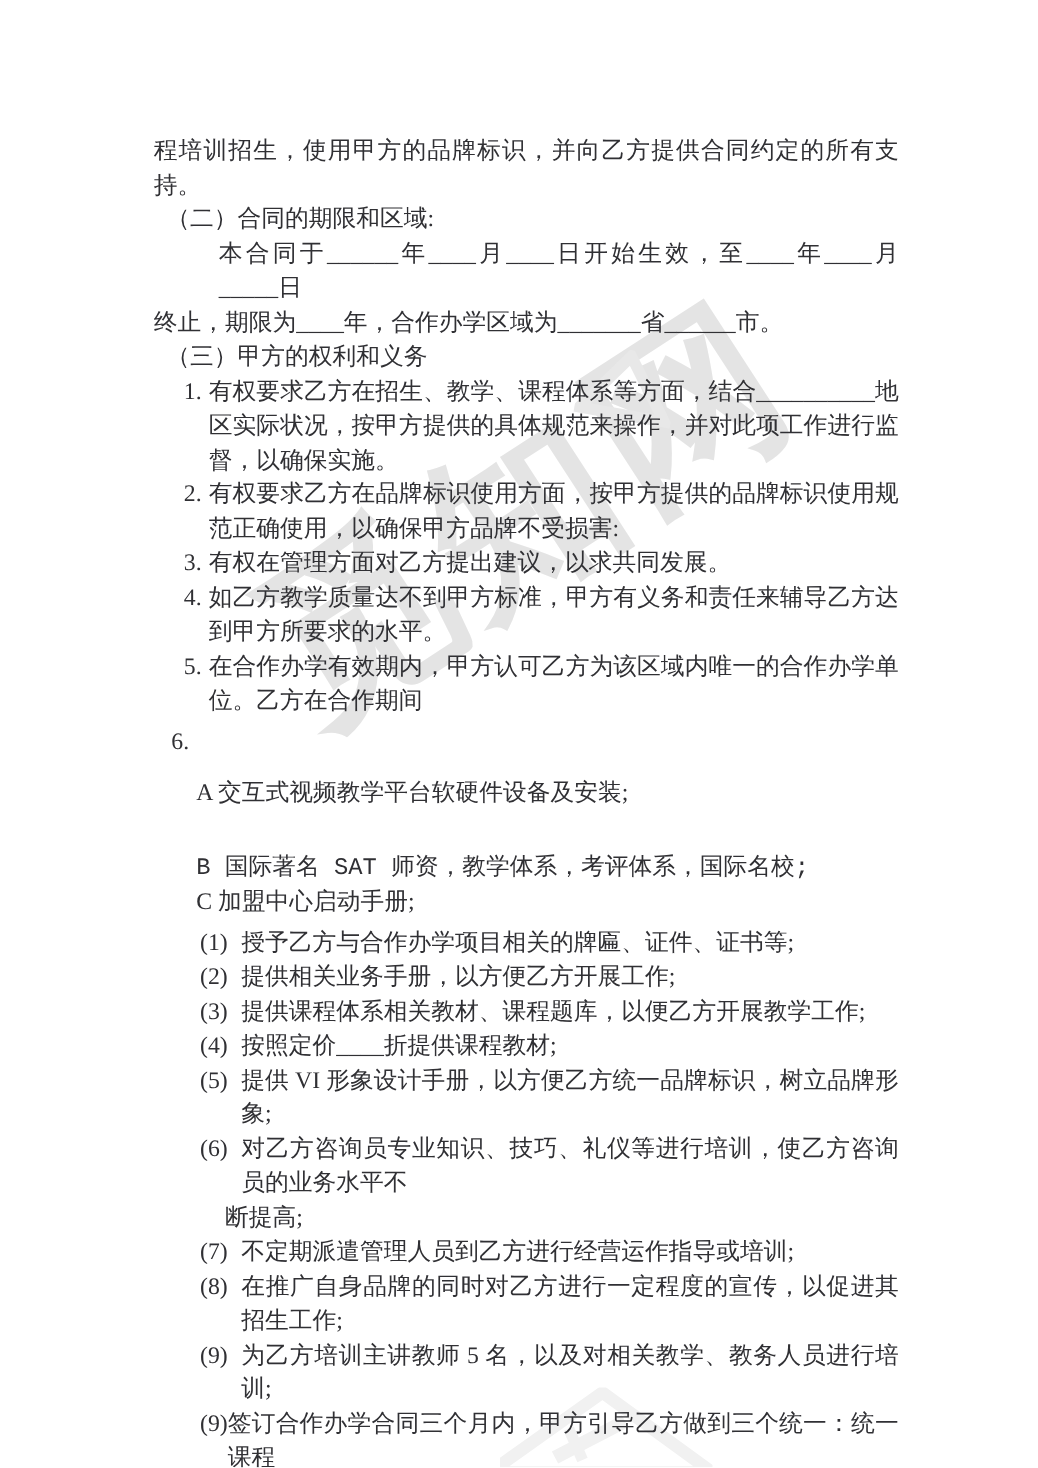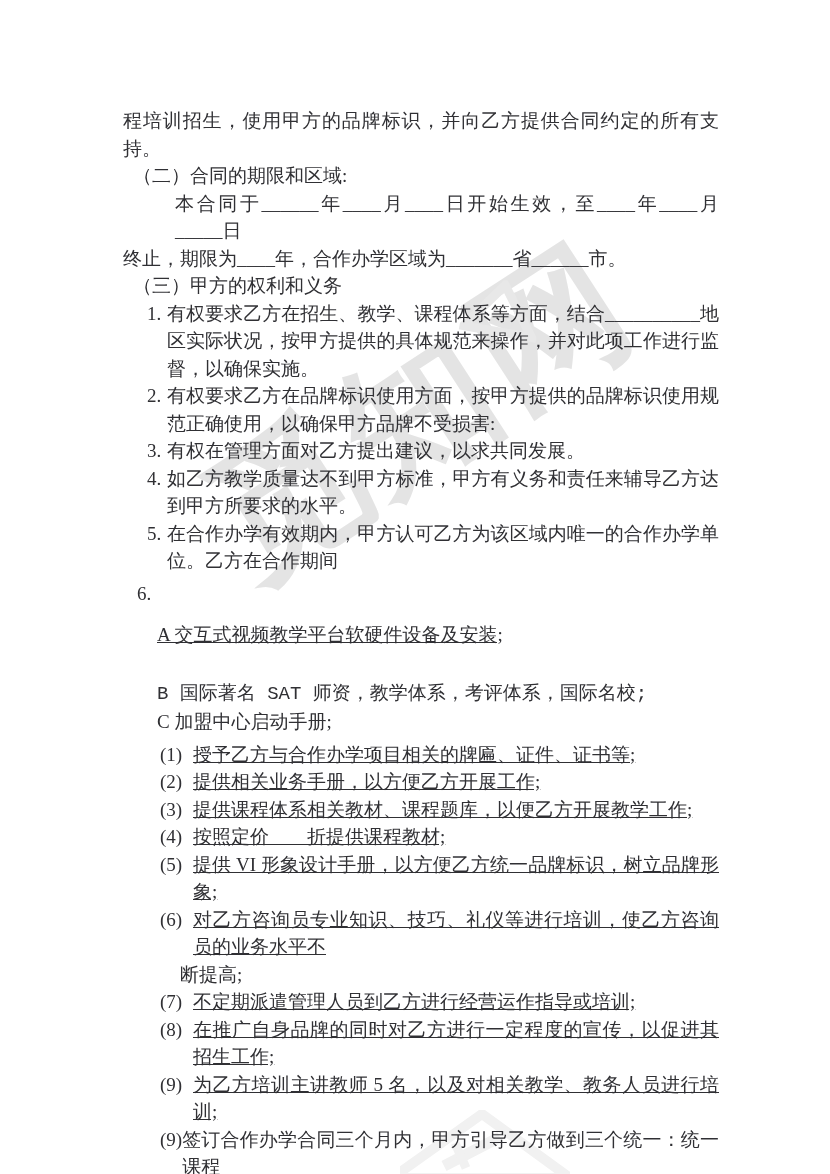--- a/index.html
+++ b/index.html
@@ -37,26 +37,26 @@
     z-index:1;
   }
   .sec      { margin-left:10px; }
   .ind2     { margin-left:52px; }
   .num-item { display:flex; margin-left:24px; }
   .num-item .lbl { flex:0 0 20px; }
   .num-item .txt { flex:1 1 auto; text-align:justify; }
   .item6    { display:flex; margin-left:14px; margin-top:5px; }
   .item6 .lbl { flex:0 0 30px; }
   .abc      { margin-left:34px; }
-  .abc-a    { margin-top:14px;text-decoration:underline; }
+  .abc-a    { margin-top:14px; }
   .abc-b    { margin-top:32px;font-family:Liberation Mono, monospace; }
   .abc-c    { }
   .paren    { display:flex; margin-left:37px; }
   .paren .lbl { flex:0 0 33px; }
-  .paren .txt { flex:1 1 auto; text-align:justify;text-decoration:underline; }
+  .paren .txt { flex:1 1 auto; text-align:justify; }
   .paren-first { margin-top:5px; }
   .cont6    { margin-left:57px; }
   .closing1 { display:flex; margin-left:37px; }
   .closing1 .lbl { flex:0 0 20px; }
 </style>
 </head>
 <body>
 
 <div class="page">
 

